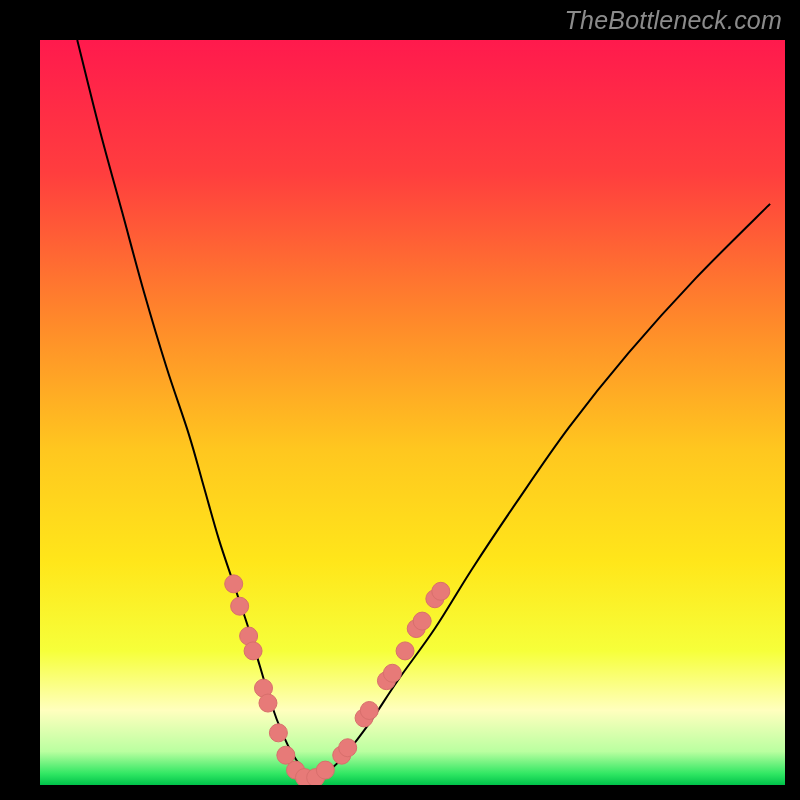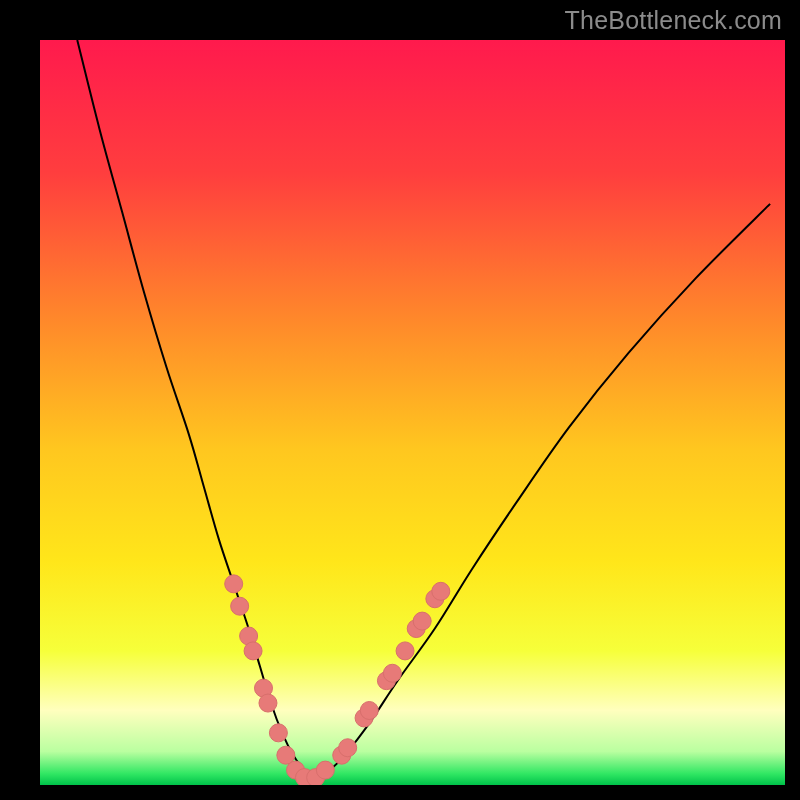--- a/index.html
+++ b/index.html
@@ -10,20 +10,21 @@
     background: #000;
     overflow: hidden;
   }
   .frame {
     position: absolute;
     left: 0;
     top: 0;
     width: 800px;
     height: 800px;
     background: #000;
+    font-style: italic;
   }
   .plot {
     position: absolute;
     left: 40px;
     top: 40px;
     width: 745px;
     height: 745px;
     overflow: hidden;
   }
   .gradient {

